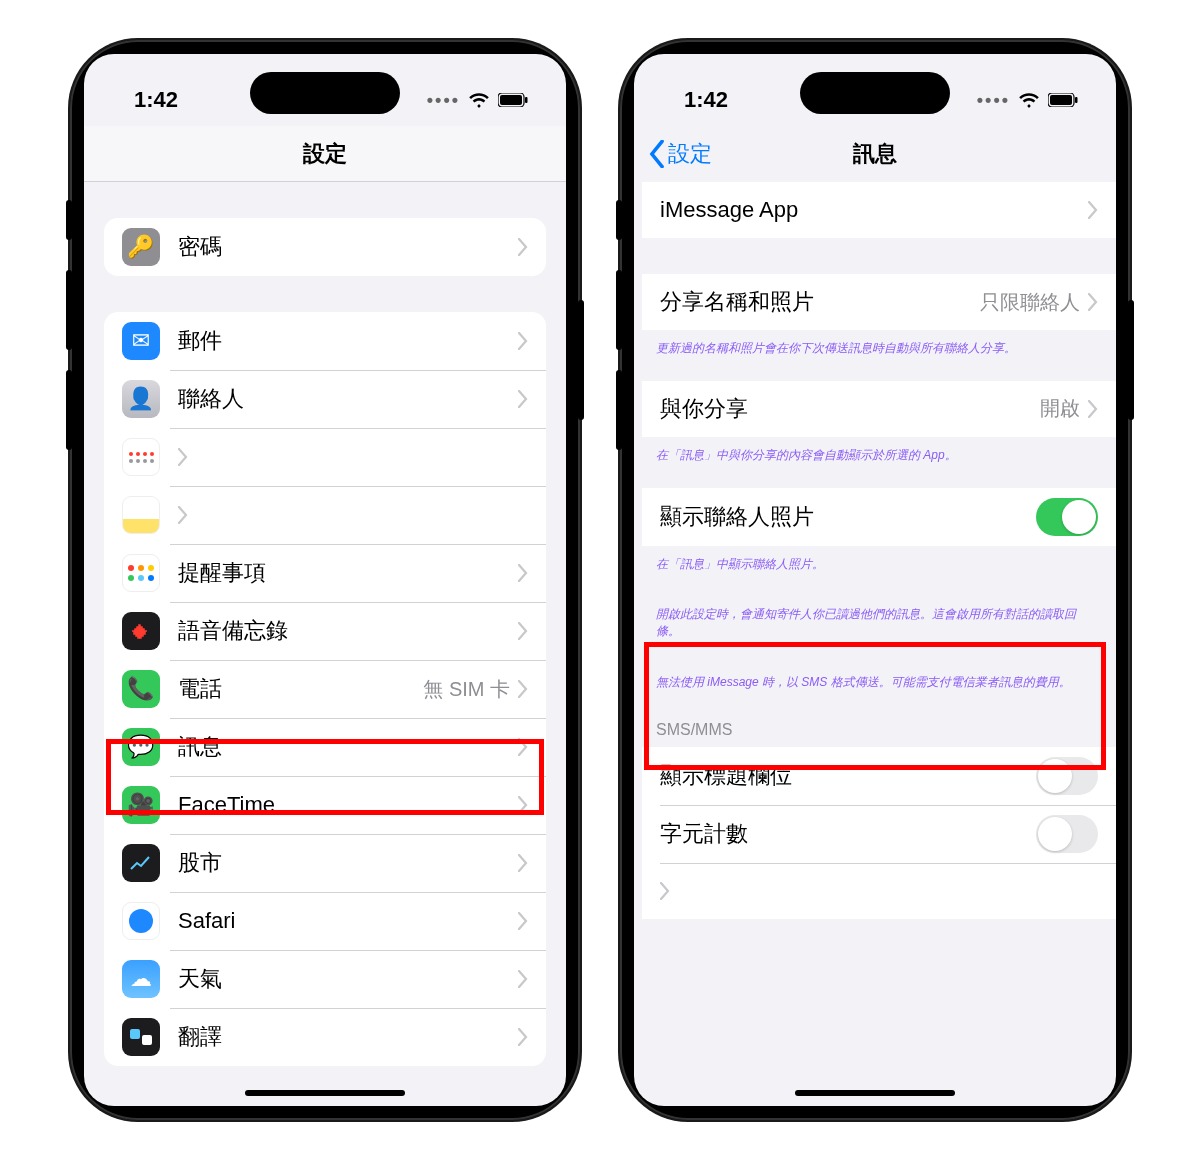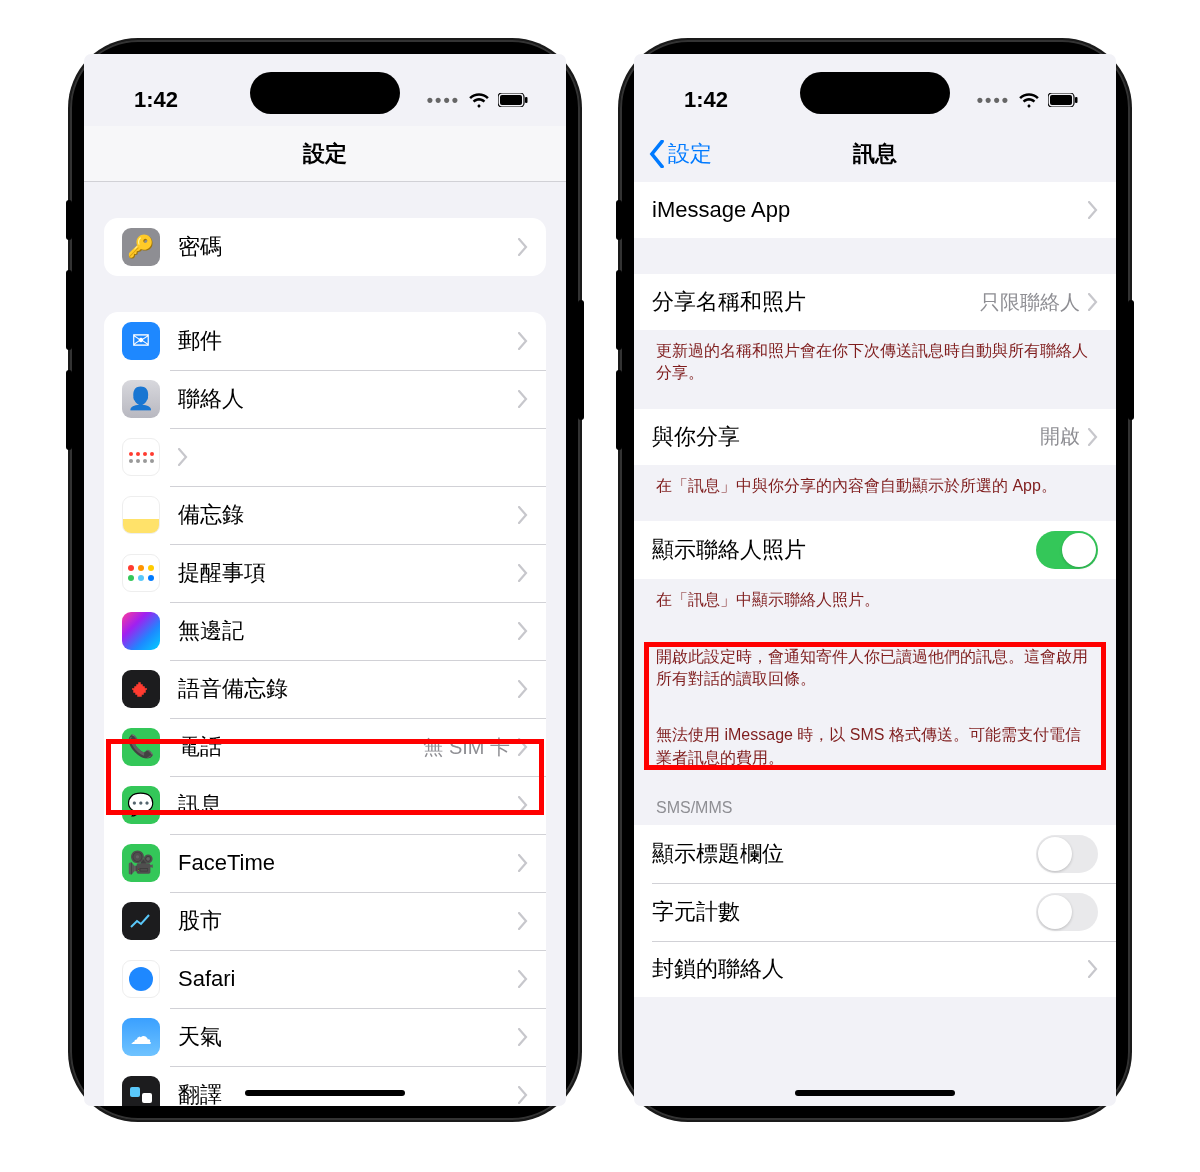--- a/index.html
+++ b/index.html
@@ -26,21 +26,21 @@
     border-radius: 4px;
   }
   .side-btn.l1 { left: -4px; top: 160px; width: 6px; height: 40px; }
   .side-btn.l2 { left: -4px; top: 230px; width: 6px; height: 80px; }
   .side-btn.l3 { left: -4px; top: 330px; width: 6px; height: 80px; }
   .side-btn.r1 { right: -4px; top: 260px; width: 6px; height: 120px; }
   .screen {
     width: 100%;
     height: 100%;
     background: #f2f2f7;
-    border-radius: 7px;
+    border-radius: 30px;
     overflow: hidden;
     position: relative;
   }
   .notch {
     position: absolute;
     top: 18px;
     left: 50%;
     transform: translateX(-50%);
     width: 150px;
     height: 42px;
@@ -90,21 +90,21 @@
     padding: 0 20px;
   }
   .content.nopad { padding: 0; }
   .group {
     background: #fff;
     border-radius: 14px;
     margin-top: 36px;
     overflow: hidden;
   }
   .group:first-child { margin-top: 4px; }
-  .content.msg .group { margin-top: 0; border-radius: 0; }
+  .content.msg .group { margin-top: 0; border-radius: 0; margin-left: 8px; }
   .row {
     display: flex;
     align-items: center;
     min-height: 56px;
     padding: 10px 18px 10px 18px;
     position: relative;
   }
   .row + .row::before {
     content: "";
     position: absolute;
@@ -124,24 +124,25 @@
     justify-content: center;
     font-size: 22px;
     color: #fff;
     flex-shrink: 0;
   }
   .row-label { font-size: 22px; flex: 1; }
   .row-value { font-size: 20px; color: #8e8e93; margin-right: 8px; }
   .chevron { color: #c7c7cc; font-size: 22px; }
   .chevron svg { width: 10px; height: 18px; display: block; }
   .footer-text {
-    font-size: 16px;
-    color: #7f1d1d;
+    font-size: 12px;
+    color: #8b5cf6;
     padding: 10px 22px 24px 22px;
     line-height: 1.4;
+    font-style: italic;
   }
   .header-text {
     font-size: 16px;
     color: #8e8e93;
     padding: 24px 22px 8px 22px;
   }
   .toggle {
     width: 62px; height: 38px;
     border-radius: 19px;
     position: relative;
@@ -271,48 +272,38 @@
               </div>
             </div>
           <span class="chevron">
               <svg viewBox="0 0 10 18">
                 <path d="M1 1l7 8-7 8" stroke="#c7c7cc" stroke-width="2.2" fill="none" stroke-linecap="round"></path>
               </svg>
             </span>
         </div>
         <div class="row">
           <div class="app-icon ic-notes"></div>
-          <div class="row-label">備忘錄</div>
           <span class="chevron">
               <svg viewBox="0 0 10 18">
                 <path d="M1 1l7 8-7 8" stroke="#c7c7cc" stroke-width="2.2" fill="none" stroke-linecap="round"></path>
               </svg>
             </span>
         </div>
         <div class="row">
           <div class="app-icon ic-reminders">
               <div class="dot-grid">
                 <span style="background:#ff3b30"></span>
                 <span style="background:#ff9500"></span>
                 <span style="background:#ffcc00"></span>
                 <span style="background:#34c759"></span>
                 <span style="background:#5ac8fa"></span>
                 <span style="background:#007aff"></span>
               </div>
             </div>
           <div class="row-label">提醒事項</div>
-          <span class="chevron">
-              <svg viewBox="0 0 10 18">
-                <path d="M1 1l7 8-7 8" stroke="#c7c7cc" stroke-width="2.2" fill="none" stroke-linecap="round"></path>
-              </svg>
-            </span>
-        </div>
-        <div class="row">
-          <div class="app-icon ic-freeform"></div>
-          <div class="row-label">無邊記</div>
           <span class="chevron">
               <svg viewBox="0 0 10 18">
                 <path d="M1 1l7 8-7 8" stroke="#c7c7cc" stroke-width="2.2" fill="none" stroke-linecap="round"></path>
               </svg>
             </span>
         </div>
         <div class="row">
           <div class="app-icon ic-voicememo">
               <svg width="22" height="22" viewBox="0 0 22 22">
                 <path d="M2 11h2v3h1v-5h1v7h1v-9h1v11h1v-13h1v13h1v-11h1v9h1v-7h1v5h1v-3h2" stroke="#ff3b30" stroke-width="1.5" fill="none"></path>
@@ -503,21 +494,20 @@
       <div class="group">
         <div class="row">
           <div class="row-label">顯示標題欄位</div>
           <div class="toggle off"></div>
         </div>
         <div class="row">
           <div class="row-label">字元計數</div>
           <div class="toggle off"></div>
         </div>
         <div class="row">
-          <div class="row-label">封鎖的聯絡人</div>
           <span class="chevron">
               <svg viewBox="0 0 10 18">
                 <path d="M1 1l7 8-7 8" stroke="#c7c7cc" stroke-width="2.2" fill="none" stroke-linecap="round"></path>
               </svg>
             </span>
         </div>
       </div>
     </div>
     <div class="highlight-box" style="left:10px; right:10px; top:588px; height:128px;"></div>
     <div class="home-indicator"></div>

